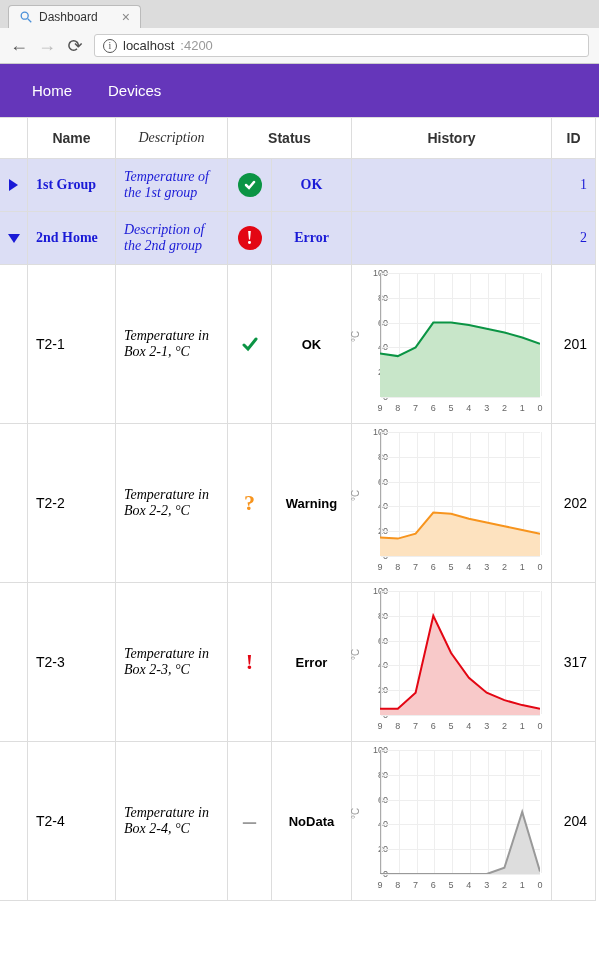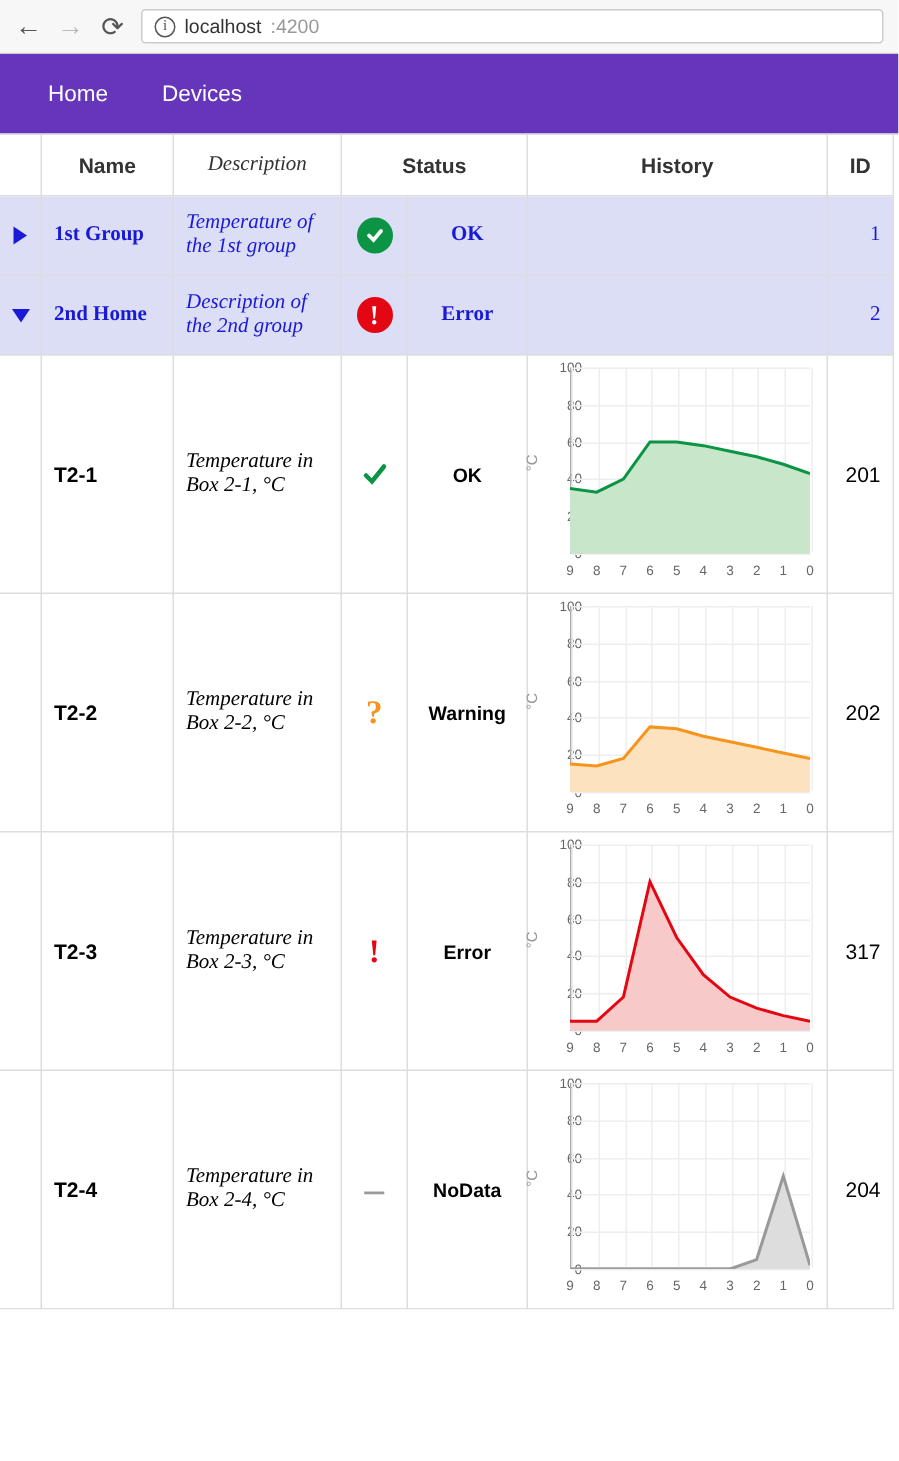--- a/index.html
+++ b/index.html
@@ -29,21 +29,21 @@
   .header-row .cell { font-family: Arial, sans-serif; font-weight: bold; color: #333; justify-content: center; padding: 12px 6px; }
   .header-row .cell.desc { font-style: italic; font-weight: normal; font-family: "Times New Roman", serif; }
   
   .group-row .cell { background: #dcdef5; color: #1a1ad6; }
   .group-row .name { font-weight: bold; }
   .group-row .desc { font-style: italic; }
   .group-row .id { text-align: right; justify-content: flex-end; }
   .group-row .status-label { font-weight: bold; justify-content: center; }
   .group-row .chevron { justify-content: center;}
   
-  .data-row .name { font-weight: bold; font-family: Arial, sans-serif; }
+  .data-row .name { font-weight: normal; font-family: Arial, sans-serif; }
   .data-row .desc { font-style: italic; }
   .data-row .status-label { font-weight: bold; justify-content: center; font-family: Arial, sans-serif; font-size:13px;}
   .data-row .id { justify-content: flex-end; font-family: Arial, sans-serif;}
   .data-row .chart-cell { padding: 6px 4px 2px 4px; }
   
   
   .status-icon { width: 24px; height: 24px; display: inline-flex; align-items: center; justify-content: center; }
   .status-icon.circle { border-radius: 50%; color: #fff; font-weight: bold; }
   .status-icon.circle.green { background: #0b9444; }
   .status-icon.circle.red { background: #e30613; }
@@ -64,20 +64,30 @@
   .chart .xlab { position: absolute; bottom: 8px; transform: translateX(-50%); }
   .chart .grid-h { position: absolute; left: 0; width: 100%; border-top: 1px solid #eee; }
   .chart .grid-v { position: absolute; top: 0; height: 100%; border-left: 1px solid #eee; }
   .chart .y-axis-label { position: absolute; left: -6px; top: 60px; font-size: 10px; transform: rotate(-90deg); color:#999;}
   .chart svg { position: absolute; left: 24px; top: 2px; width: 160px; height: 124px; }
 </style>
 </head>
 <body>
 
 <div class="browser-chrome">
+  <div class="tab-bar">
+    <div class="tab">
+      <svg class="favicon" viewBox="0 0 16 16">
+          <circle cx="6.5" cy="6.5" r="4" fill="none" stroke="#4a90d9" stroke-width="1.5"></circle>
+          <line x1="10" y1="10" x2="14" y2="14" stroke="#4a90d9" stroke-width="1.5"></line>
+        </svg>
+      <span>Dashboard</span>
+      <span class="close">×</span>
+    </div>
+  </div>
   <div class="addr-bar">
     <span class="nav-btn">←</span>
     <span class="nav-btn disabled">→</span>
     <span class="nav-btn">⟳</span>
     <div class="url-box">
       <span class="info">i</span>
       <span>localhost</span>
         <span class="port">:4200</span>
     </div>
   </div>

